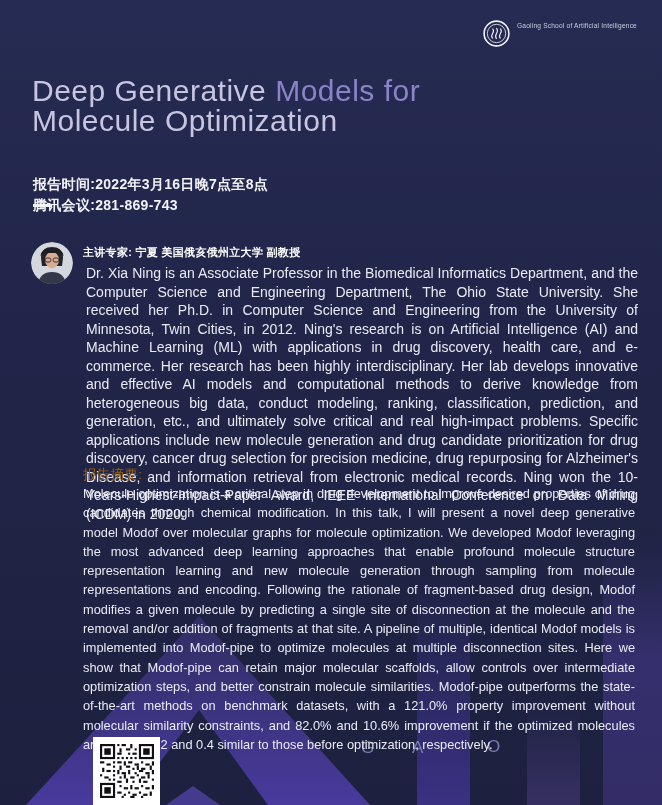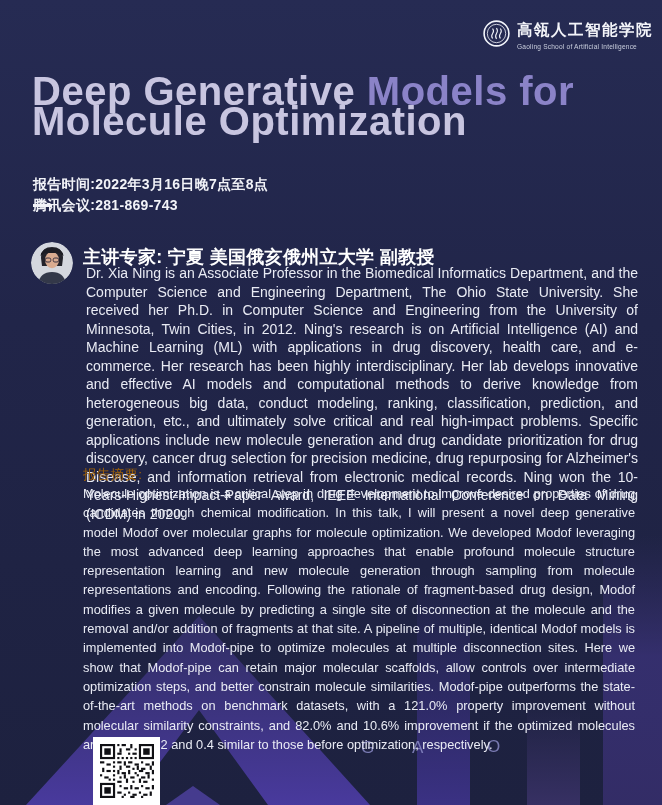--- a/index.html
+++ b/index.html
@@ -15,31 +15,31 @@
   
   .series{left:33px;top:16px;color:#eceef6;font-size:11.5px;line-height:16.5px;
     letter-spacing:3.5px;font-weight:500;z-index:3;white-space:nowrap;}
   
   .logo{left:483px;top:20px;display:flex;align-items:flex-start;z-index:3;}
   .logo-text{margin-left:7px;}
   .logo-cn{color:#f4f5fa;font-size:15.5px;font-weight:700;letter-spacing:1.5px;
     font-family:"Liberation Serif","DejaVu Serif",serif;white-space:nowrap;}
   .logo-en{color:#c9cedd;font-size:6.6px;letter-spacing:.2px;margin-top:2px;white-space:nowrap;}
   
-  .title{left:32px;top:76px;font-size:40px;font-weight:700;line-height:30px;
+  .title{left:32px;top:76px;font-size:30px;font-weight:400;line-height:30px;
     letter-spacing:.5px;z-index:3;white-space:nowrap;}
   .title .t-light{color:#c8c5e0;}
   .title .t-accent{color:#8b83c8;}
   
   .event{left:33px;top:146px;color:#f2f3f8;font-size:14px;font-weight:700;
     line-height:21.3px;letter-spacing:.3px;z-index:3;white-space:nowrap;margin-top:28px;}
   .dash{left:33px;top:204px;width:19px;height:2.5px;background:#f2f3f8;z-index:3;}
   
   .avatar{left:31px;top:242px;width:42px;height:42px;border-radius:50%;overflow:hidden;z-index:3;}
-  .spk-head{left:83px;top:245px;color:#ffffff;font-size:18px;font-weight:700;
+  .spk-head{left:83px;top:245px;color:#ffffff;font-size:11px;font-weight:700;
     letter-spacing:.3px;z-index:3;white-space:nowrap;}
   .bio{left:86px;top:264px;width:552px;color:#e9ebf4;font-size:14px;
     line-height:18.5px;text-align:justify;z-index:3;}
   
   .abs-head{left:83px;top:466px;color:#a16207;font-size:13.5px;font-weight:400;
     letter-spacing:.3px;z-index:3;white-space:nowrap;}
   .abs-body{left:83px;top:484px;width:552px;color:#e9ebf4;font-size:12.8px;
     line-height:19.3px;text-align:justify;z-index:3;}
   
   .qr-box{left:93px;top:737px;width:67px;height:68px;background:#ffffff;z-index:3;
@@ -88,21 +88,20 @@
 
 <div class="abs logo">
   <svg width="27" height="27" viewBox="0 0 27 27" aria-hidden="true">
     <circle cx="13.5" cy="13.5" r="12.4" fill="none" stroke="#f2f4fa" stroke-width="1.6"></circle>
     <circle cx="13.5" cy="13.5" r="9.2" fill="none" stroke="#f2f4fa" stroke-width=".8"></circle>
     <path d="M9.6 8.5 q1.8 2.6 0 5 q-1.8 2.6 0 5" fill="none" stroke="#f2f4fa" stroke-width="1.1"></path>
     <path d="M13.5 8 q1.8 2.8 0 5.5 q-1.8 2.8 0 5.5" fill="none" stroke="#f2f4fa" stroke-width="1.1"></path>
     <path d="M17.4 8.5 q1.8 2.6 0 5 q-1.8 2.6 0 5" fill="none" stroke="#f2f4fa" stroke-width="1.1"></path>
   </svg>
   <div class="logo-text">
-    <div class="logo-cn">高瓴人工智能学院</div>
     <div class="logo-en">Gaoling School of Artificial Intelligence</div>
   </div>
 </div>
 
 <div class="abs title">
   <div>
     <span class="t-light">Deep Generative </span><span class="t-accent">Models for</span>
   </div>
   <div class="t-light">Molecule Optimization</div>
 </div>

